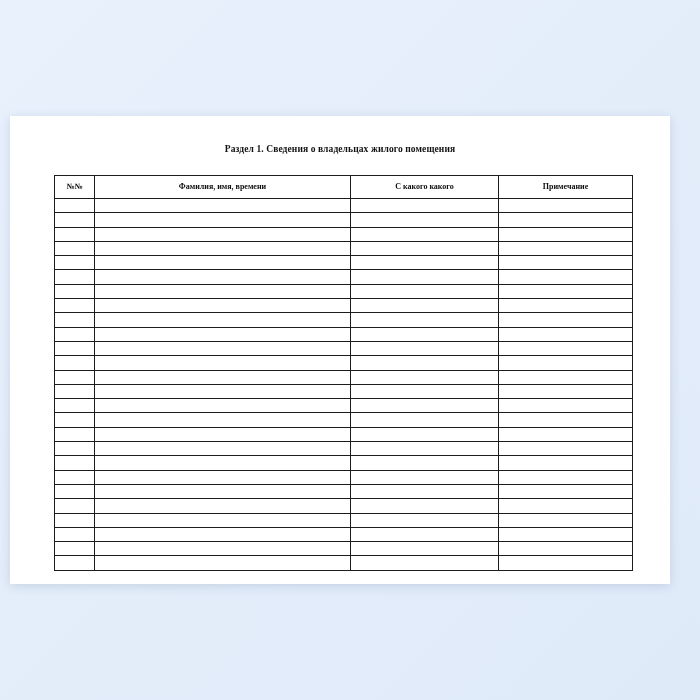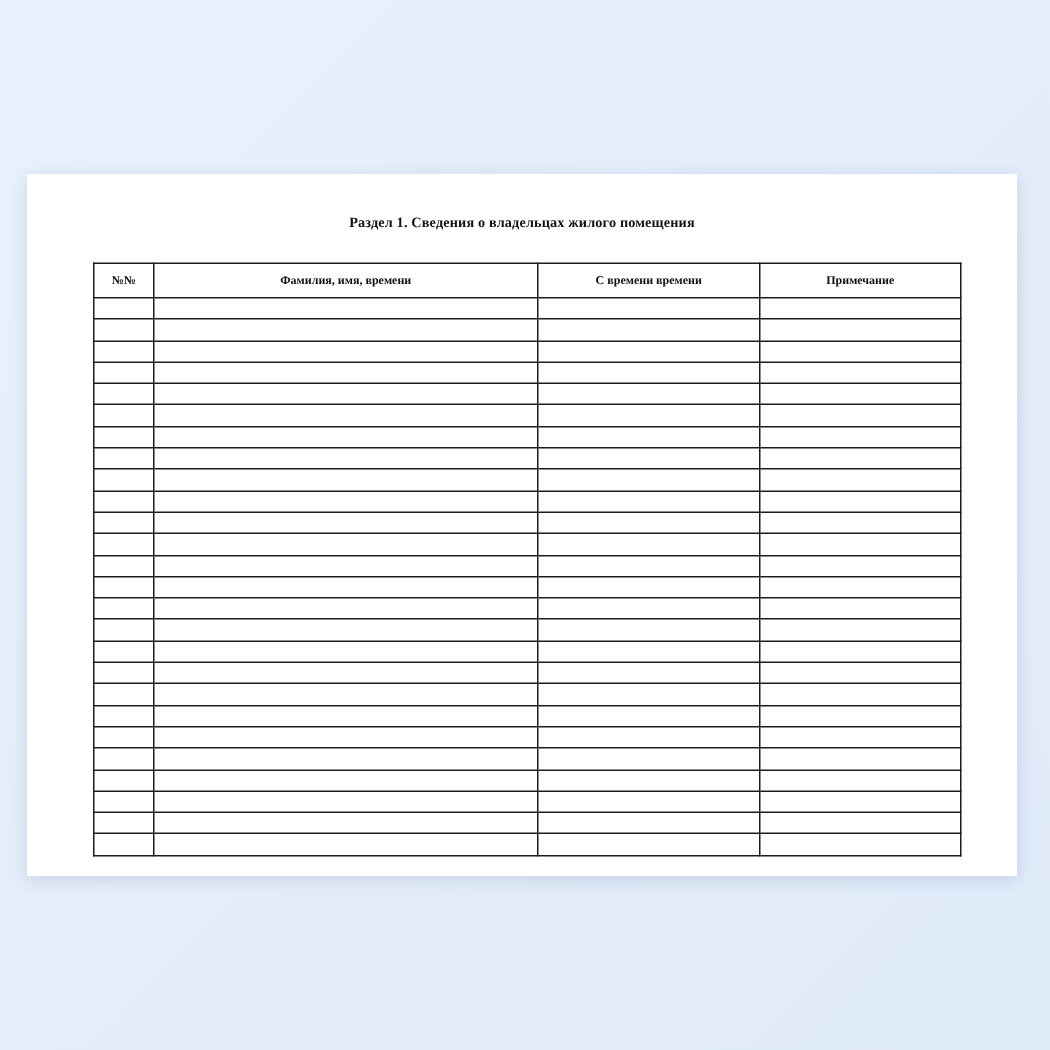--- a/index.html
+++ b/index.html
@@ -14,21 +14,21 @@
     overflow: hidden;
   }
   #stage {
     position: relative;
     width: 700px;
     height: 700px;
     background: linear-gradient(135deg, #e9f1fc 0%, #e4edfa 45%, #dfeaf9 100%);
   }
   #page {
     position: absolute;
-    left: 18px;
+    left: 10px;
     top: 116px;
     width: 660px;
     height: 468px;
     background: #ffffff;
     box-shadow: 0 2px 10px rgba(60, 90, 130, 0.18);
   }
   #doc-title {
     position: absolute;
     left: 0;
     top: 28px;
@@ -89,21 +89,21 @@
         <colgroup>
           <col class="c-num">
           <col class="c-name">
           <col class="c-since">
           <col class="c-note">
         </colgroup>
         <thead>
           <tr>
             <th>№№</th>
             <th>Фамилия, имя, времени</th>
-            <th>С времени времени</th>
+            <th>С какого какого</th>
             <th>Примечание</th>
           </tr>
         </thead>
         <tbody id="reg-body">
             <tr>
               <td></td>
               <td></td>
               <td></td>
               <td></td>
             </tr>

